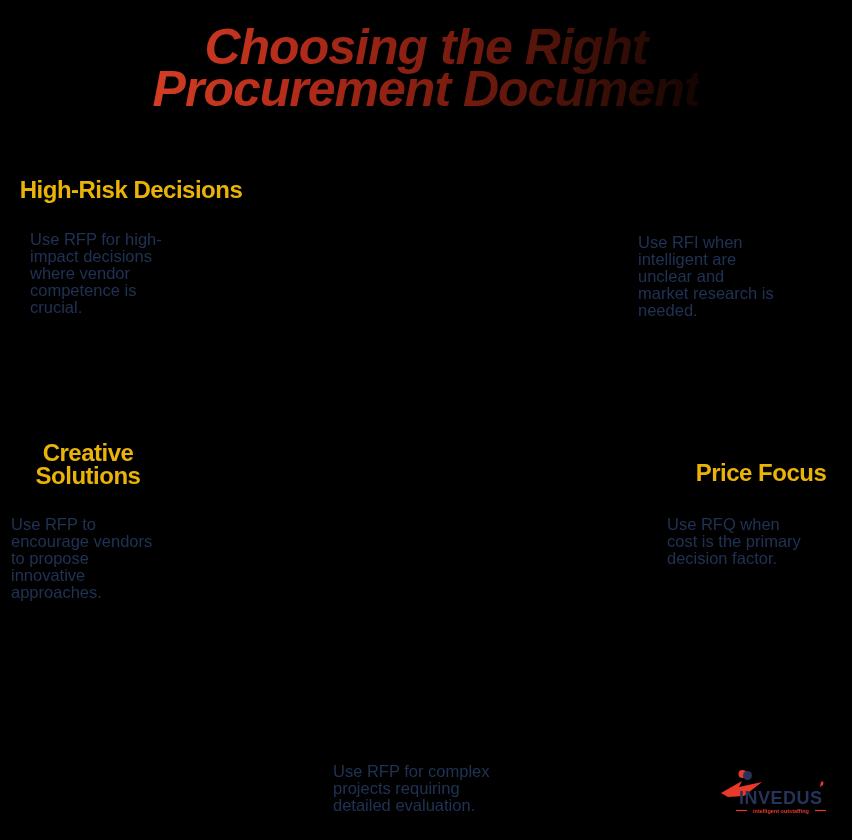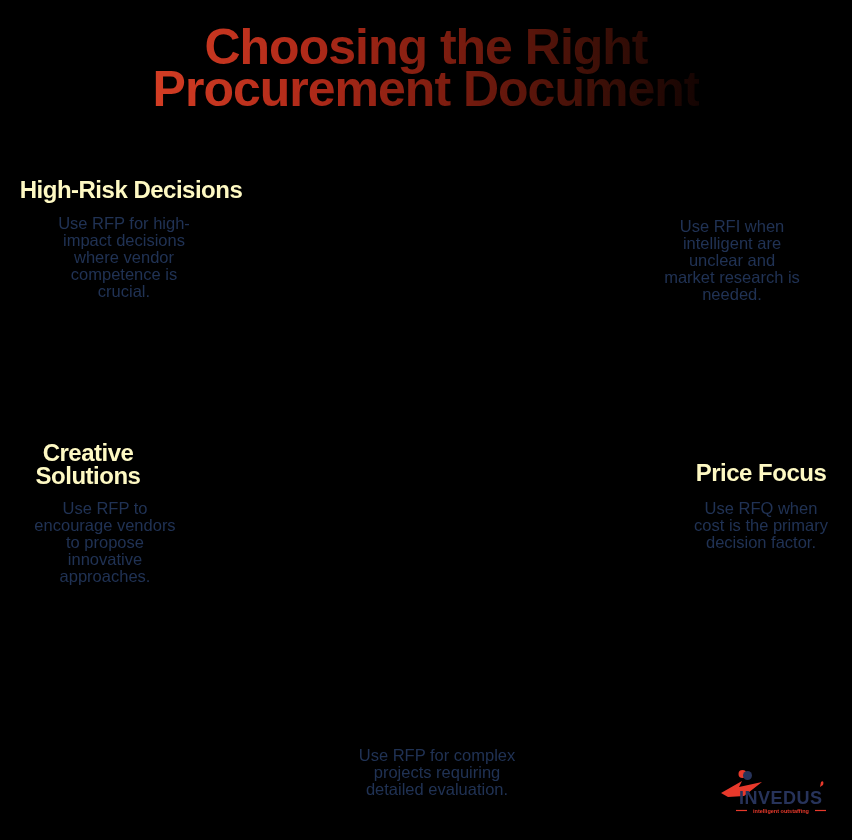--- a/index.html
+++ b/index.html
@@ -28,40 +28,41 @@
     font-size: 50px;
     line-height: 42px;
     font-weight: bold;
     letter-spacing: -1px;
     white-space: pre-line;
     text-align: center;
     background: linear-gradient(90deg, #d33d24 0%, #b02a19 28%, #7a1c0f 55%, #3c0f07 82%, #140402 100%);
     -webkit-background-clip: text;
     background-clip: text;
     color: transparent;
+    font-style: italic;
   }
   
   .heading {
     position: absolute;
     margin: 0;
     font-size: 24px;
     line-height: 23px;
     font-weight: bold;
     letter-spacing: -0.5px;
-    color: #fef9c3;
+    color: #eab308;
     text-align: center;
     white-space: pre-line;
   }
   .body-text {
     position: absolute;
-    margin: 0;
+    margin: 16px;
     font-size: 16.5px;
     line-height: 17px;
     color: #203254;
-    text-align: center;
+    text-align: left;
     white-space: pre-line;
   }
   .hr-h { left: 1px;   top: 178px; width: 260px; }
   .hr-b { left: 14px;  top: 215px; width: 220px; }
   .md-h { left: 584px; top: 179px; width: 260px; }
   .md-b { left: 622px; top: 218px; width: 220px; }
   .cr-h { left: -22px; top: 441px; width: 220px; }
   .cr-b { left: -5px;  top: 500px; width: 220px; }
   .pf-h { left: 631px; top: 461px; width: 260px; }
   .pf-b { left: 651px; top: 500px; width: 220px; }

